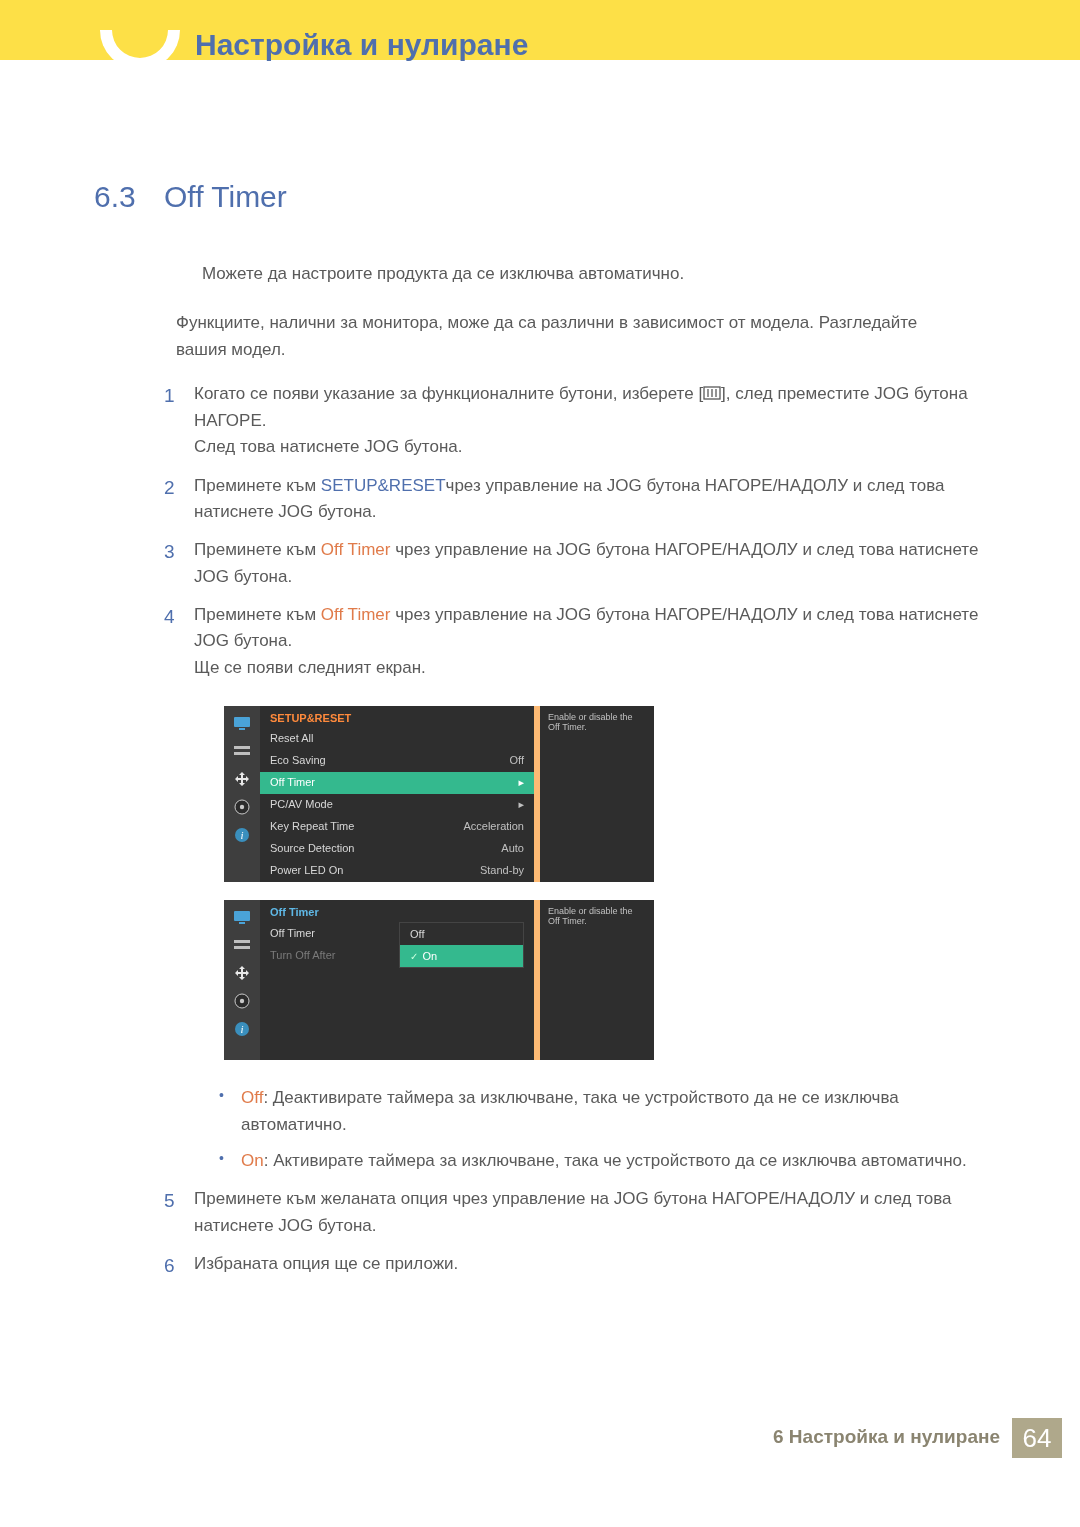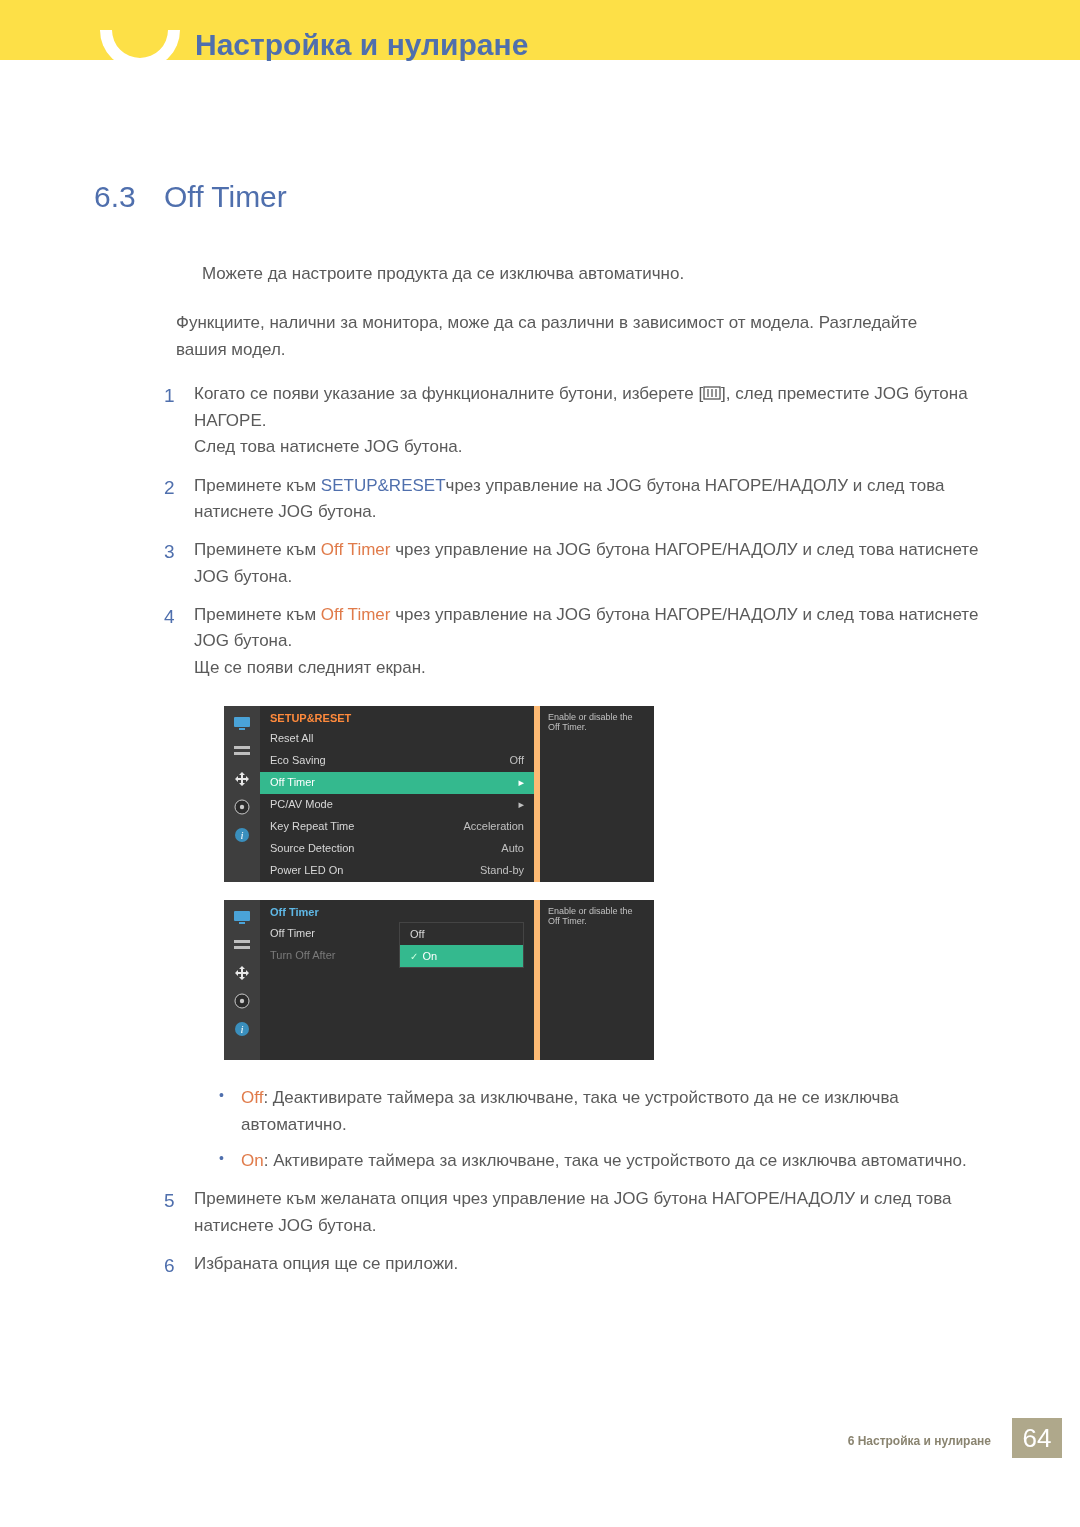--- a/index.html
+++ b/index.html
@@ -43,21 +43,21 @@
   .osd-tip { width:120px; background:#2e2e2e; color:#c0c0c0; font-size:9px; padding:6px 8px; border-left:6px solid #fdba74; }
   .osd2-body { display:flex; gap:6px; padding:0 10px 6px 10px; }
   .osd2-col { flex:1; }
   .osd2-label { font-size:11px; color:#d8d8d8; padding:4px 0; height:22px; display:flex; align-items:center;}
   .osd2-label.dim { color:#7a7a7a; }
   .osd2-opt { font-size:11px; color:#d8d8d8; padding:4px 10px; height:22px; display:flex; align-items:center; }
   .osd2-opt.active { background:#34b98e; color:#fff; }
   .check { color:#c8ffde; margin-right:4px; font-size:10px; }
 
   .footer { position:relative; height:50px; margin-top:100px; }
-  .foot-txt { position:absolute; right:89px; bottom:12px; color:#8a8470; font-size:12px; font-weight:bold; }
+  .foot-txt { position:absolute; right:80px; bottom:12px; color:#8a8470; font-size:19px; font-weight:bold; }
   .foot-num { position:absolute; right:18px; bottom:2px; width:50px; height:40px; background:#afa88b; color:#fff; font-size:26px; display:flex; align-items:center; justify-content:center; }
 </style>
 </head>
 <body>
 
 <div class="header-bar">
   <div class="circ"></div>
   <div class="header-title">Настройка и нулиране</div>
 </div>
 

